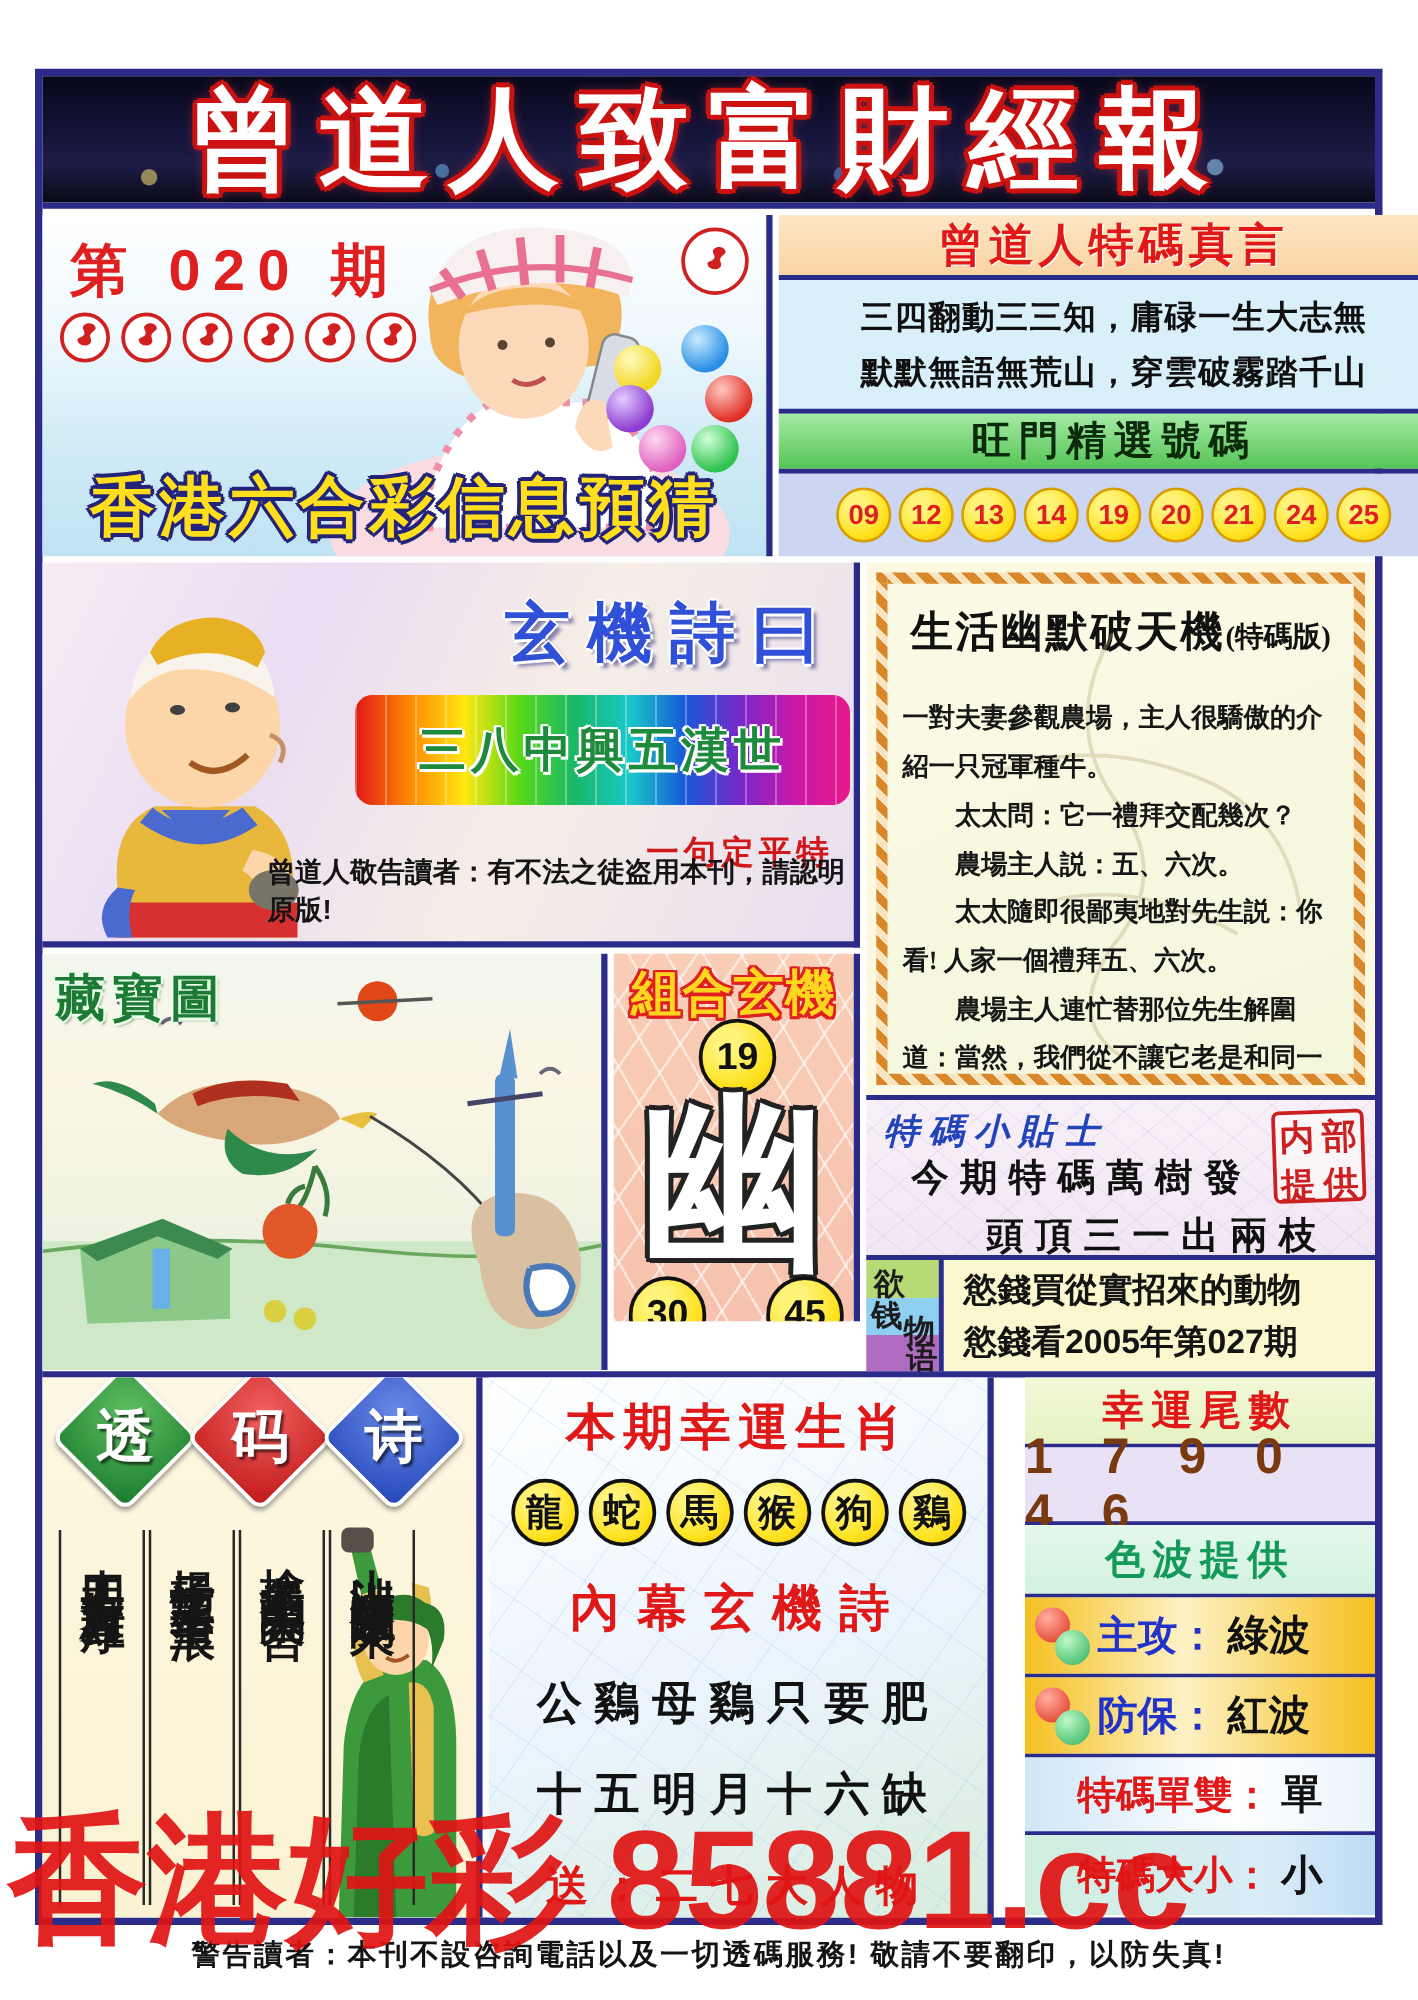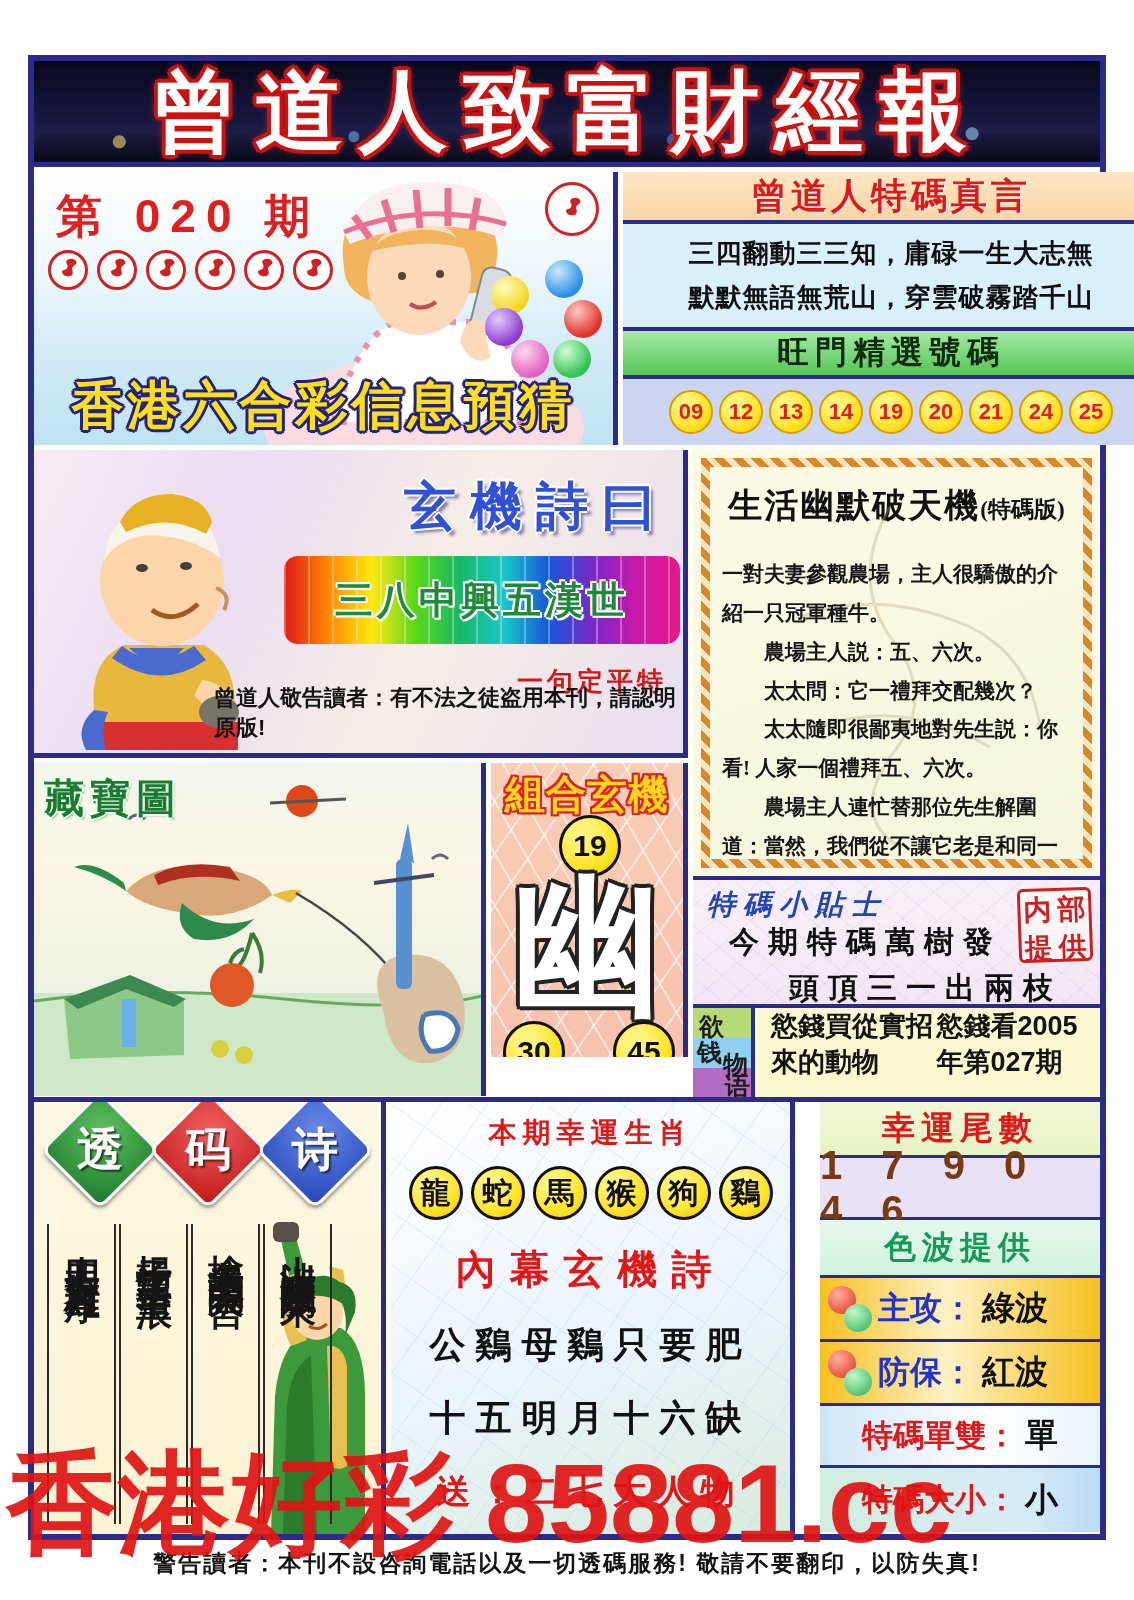--- a/index.html
+++ b/index.html
@@ -120,21 +120,21 @@
     font-family:"Liberation Serif", serif; white-space:nowrap; }
   #seal { position:absolute; right:8px; top:8px; width:74px; height:74px; border:3px solid #cc2020; border-radius:6px;
     display:grid; grid-template-columns:1fr 1fr; transform:rotate(-2deg); background:rgba(255,252,250,.6); }
   #seal span { color:#cc2020; font-size:28px; font-weight:bold; font-family:"Liberation Serif", serif;
     display:flex; align-items:center; justify-content:center; }
 
   #money { left:659px; top:947px; width:407px; height:89px; display:flex; }
   #moneyLabel { width:62px; height:100%; position:relative; border-right:4px solid #2b2b8a;
     background:linear-gradient(180deg,#b6db76 0 34%, #8fd0f2 34% 67%, #b06cc0 67% 100%); }
   #moneyLabel span { position:absolute; font-size:25px; font-weight:bold; color:#1c1c1c; font-family:"Liberation Serif", serif; }
-  #moneyText { flex:1; background:#fbf7cf; display:flex; flex-direction:row; justify-content:space-evenly;
+  #moneyText { flex:1; background:#fbf7cf; display:flex; flex-direction:column; justify-content:space-evenly;
     padding-left:16px; font-size:27px; font-weight:bold; color:#141414; }
 
   
   #rowDivider { left:0; top:1036px; width:1066px; height:5px; background:#2b2b8a; }
   #toushi { left:0; top:1041px; width:352px; height:432px; border-right:5px solid #2b2b8a;
     background:linear-gradient(180deg,#fdf8e2,#faf2d2); overflow:hidden; }
   .diamondRow { position:absolute; left:0; top:6px; width:100%; display:flex; justify-content:space-evenly; }
   .diamond { width:84px; height:84px; transform:rotate(45deg); border:3px solid #fff; border-radius:10px;
     display:flex; align-items:center; justify-content:center; box-shadow:2px 2px 4px rgba(0,0,0,.4); }
   .diamond span { transform:rotate(-45deg); color:#fff; font-size:46px; font-weight:bold;
@@ -146,21 +146,21 @@
     font-family:"Liberation Serif", serif; }
   .pcol { border-left:2px solid #2a2a2a; border-right:2px solid #2a2a2a; padding:2px 8px; margin:0 3px;
     font-size:36px; font-weight:bold; color:#151515; letter-spacing:6px; }
 
   #luckyPanel { left:357px; top:1041px; width:404px; height:432px; border-right:5px solid #2b2b8a;
     background:
       repeating-linear-gradient(35deg, rgba(150,195,240,.22) 0 1px, transparent 1px 44px),
       repeating-linear-gradient(-55deg, rgba(150,195,240,.22) 0 1px, transparent 1px 38px),
       linear-gradient(160deg,#ffffff 0%,#eaf4fc 55%,#d8ecdc 100%);
     display:flex; flex-direction:column; align-items:center; }
-  #luckyTitle { margin-top:12px; color:#e01818; font-size:28px; font-weight:bold; letter-spacing:6px; }
+  #luckyTitle { margin-top:12px; color:#e01818; font-size:40px; font-weight:bold; letter-spacing:6px; }
   #zodiacRow { margin-top:14px; display:flex; gap:8px; }
   .zBall { width:54px; height:54px; border-radius:50%; border:3px solid #111;
     background:radial-gradient(circle at 35% 30%, #fff37a 0 20%, #ffe21e 65%, #eec000 100%);
     display:flex; align-items:center; justify-content:center; color:#111; font-size:30px; font-weight:bold; }
   #innerPoemTitle { margin-top:22px; color:#e01818; font-size:40px; font-weight:bold; letter-spacing:14px; }
   .innerPoemLine { margin-top:24px; color:#111; font-size:36px; font-weight:bold; letter-spacing:10px; white-space:nowrap; }
   #gift { margin-top:26px; color:#e01818; font-size:34px; font-weight:bold; letter-spacing:10px; white-space:nowrap; }
 
   #rightCol { left:766px; top:1041px; width:300px; height:432px; display:flex; flex-direction:column;padding-left:20px; }
   .rcRow { border-bottom:3px solid #2b2b8a; display:flex; align-items:center; justify-content:center; }
@@ -349,22 +349,22 @@
   <div class="abs" id="humor">
     <div id="humorInner">
       <svg id="humorSquiggle" width="330" height="360" viewBox="0 0 330 360">
         <path d="M150 10 Q110 80 150 140 Q200 200 150 260 Q110 320 160 350 M60 120 Q140 90 230 130 Q290 160 300 230 M80 230 Q160 200 250 250" fill="none" stroke="#b8a878" stroke-width="3"></path>
       </svg>
       <div id="humorTitle">
         <span class="big">生活幽默破天機</span><span class="small">(特碼版)</span>
       </div>
       <div id="humorBody">
         <p>一對夫妻參觀農場，主人很驕傲的介紹一只冠軍種牛。</p>
+        <p class="indent">太太問：它一禮拜交配幾次？</p>
         <p class="indent">農場主人説：五、六次。</p>
-        <p class="indent">太太問：它一禮拜交配幾次？</p>
         <p class="indent">太太隨即很鄙夷地對先生説：你看! 人家一個禮拜五、六次。</p>
         <p class="indent">農場主人連忙替那位先生解圍道：當然，我們從不讓它老是和同一只母牛交配。</p>
       </div>
     </div>
   </div>
 
   <div class="abs" id="tips">
     <div id="tipsTitle">特碼小貼士</div>
     <div class="tipsLine" style="left:36px;top:42px">今期特碼萬樹發</div>
     <div class="tipsLine" style="left:96px;top:88px">頭頂三一出兩枝</div>

